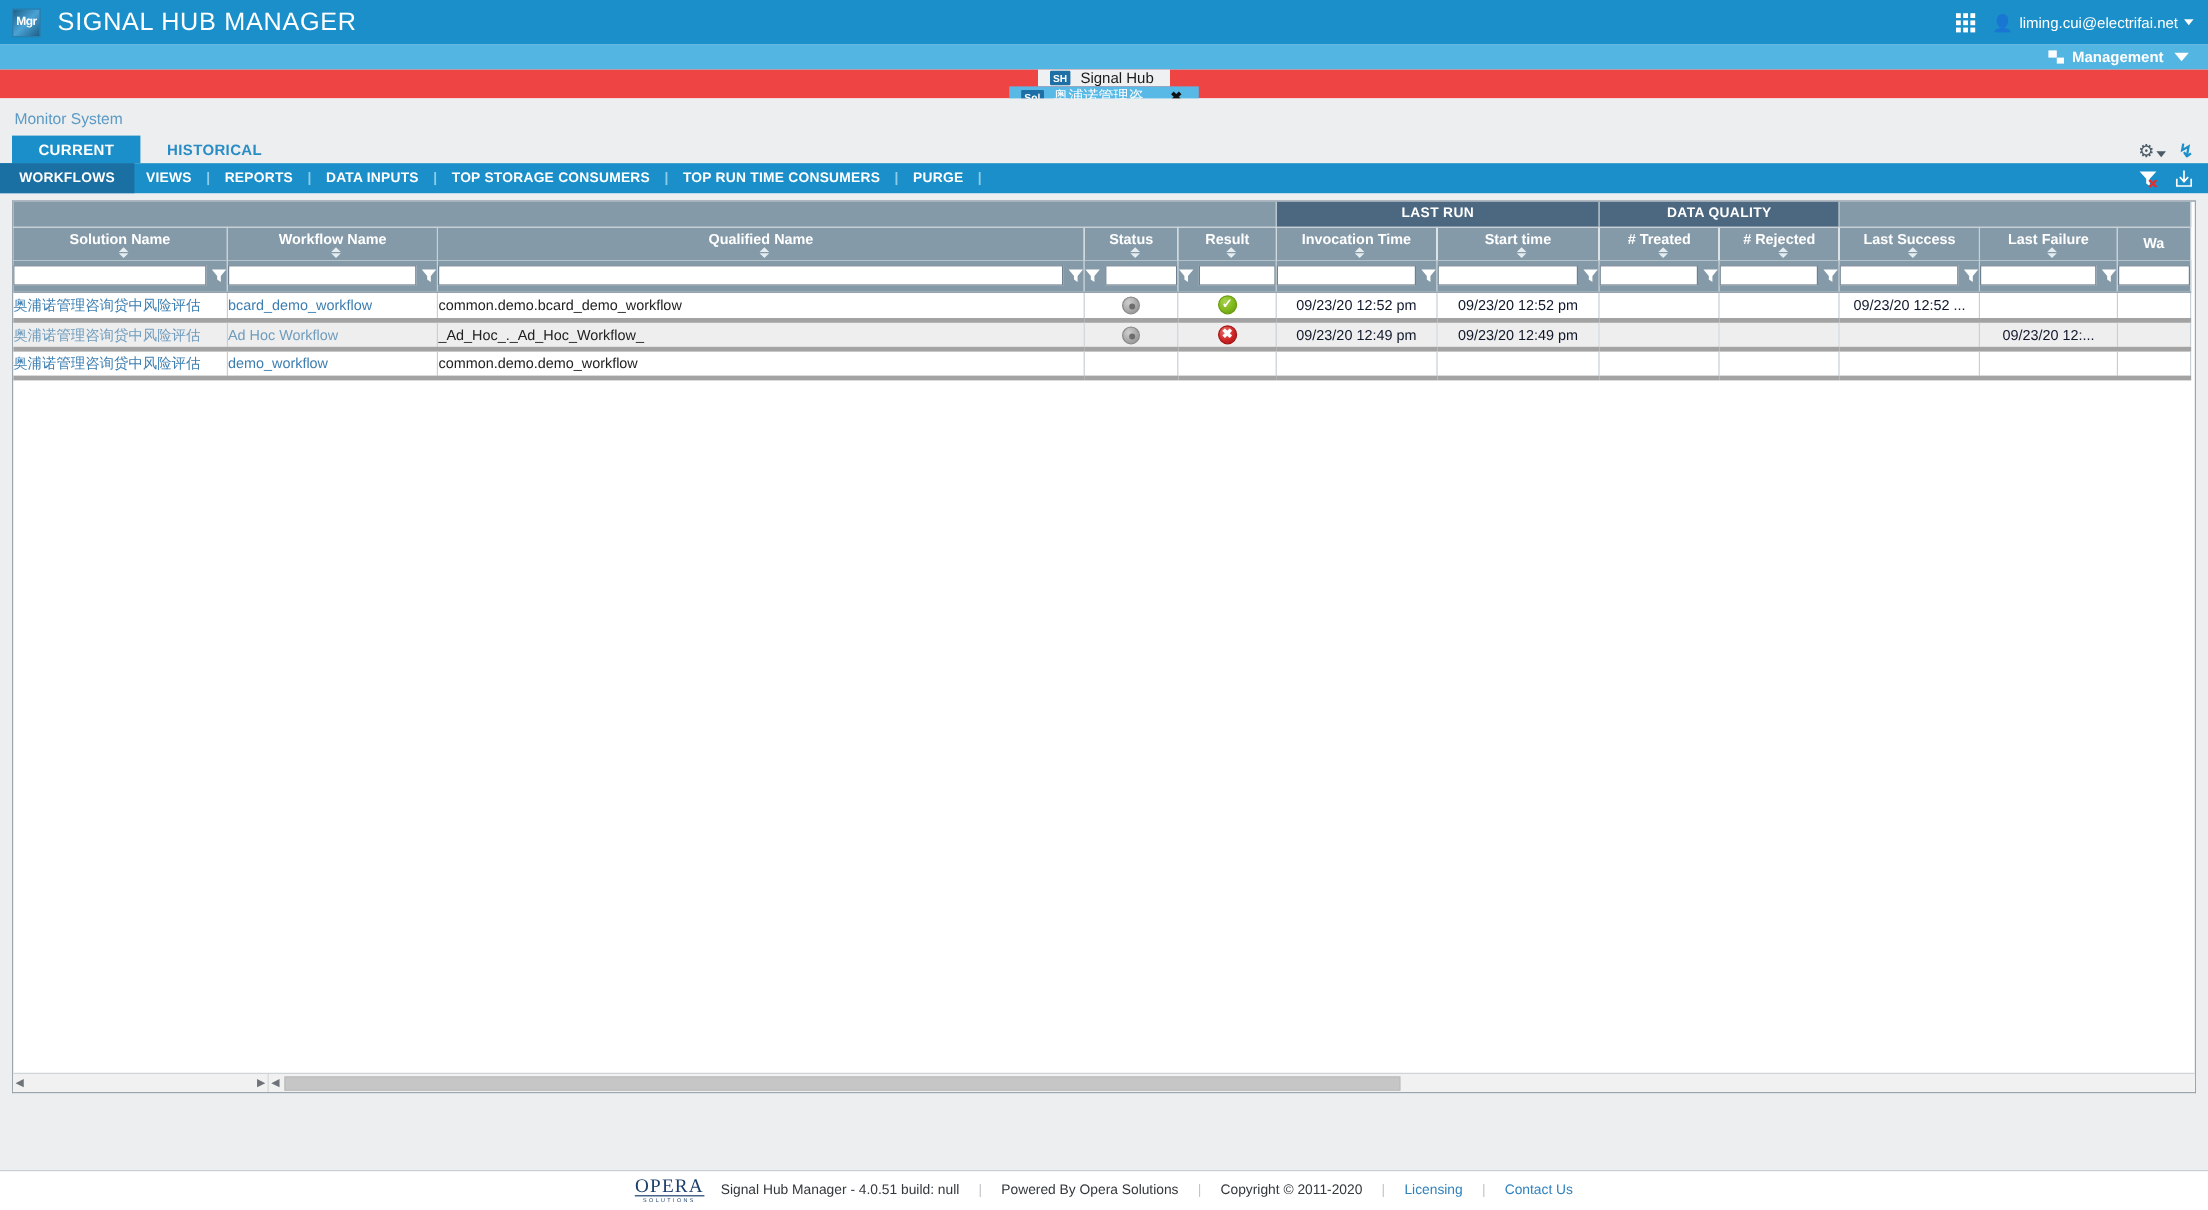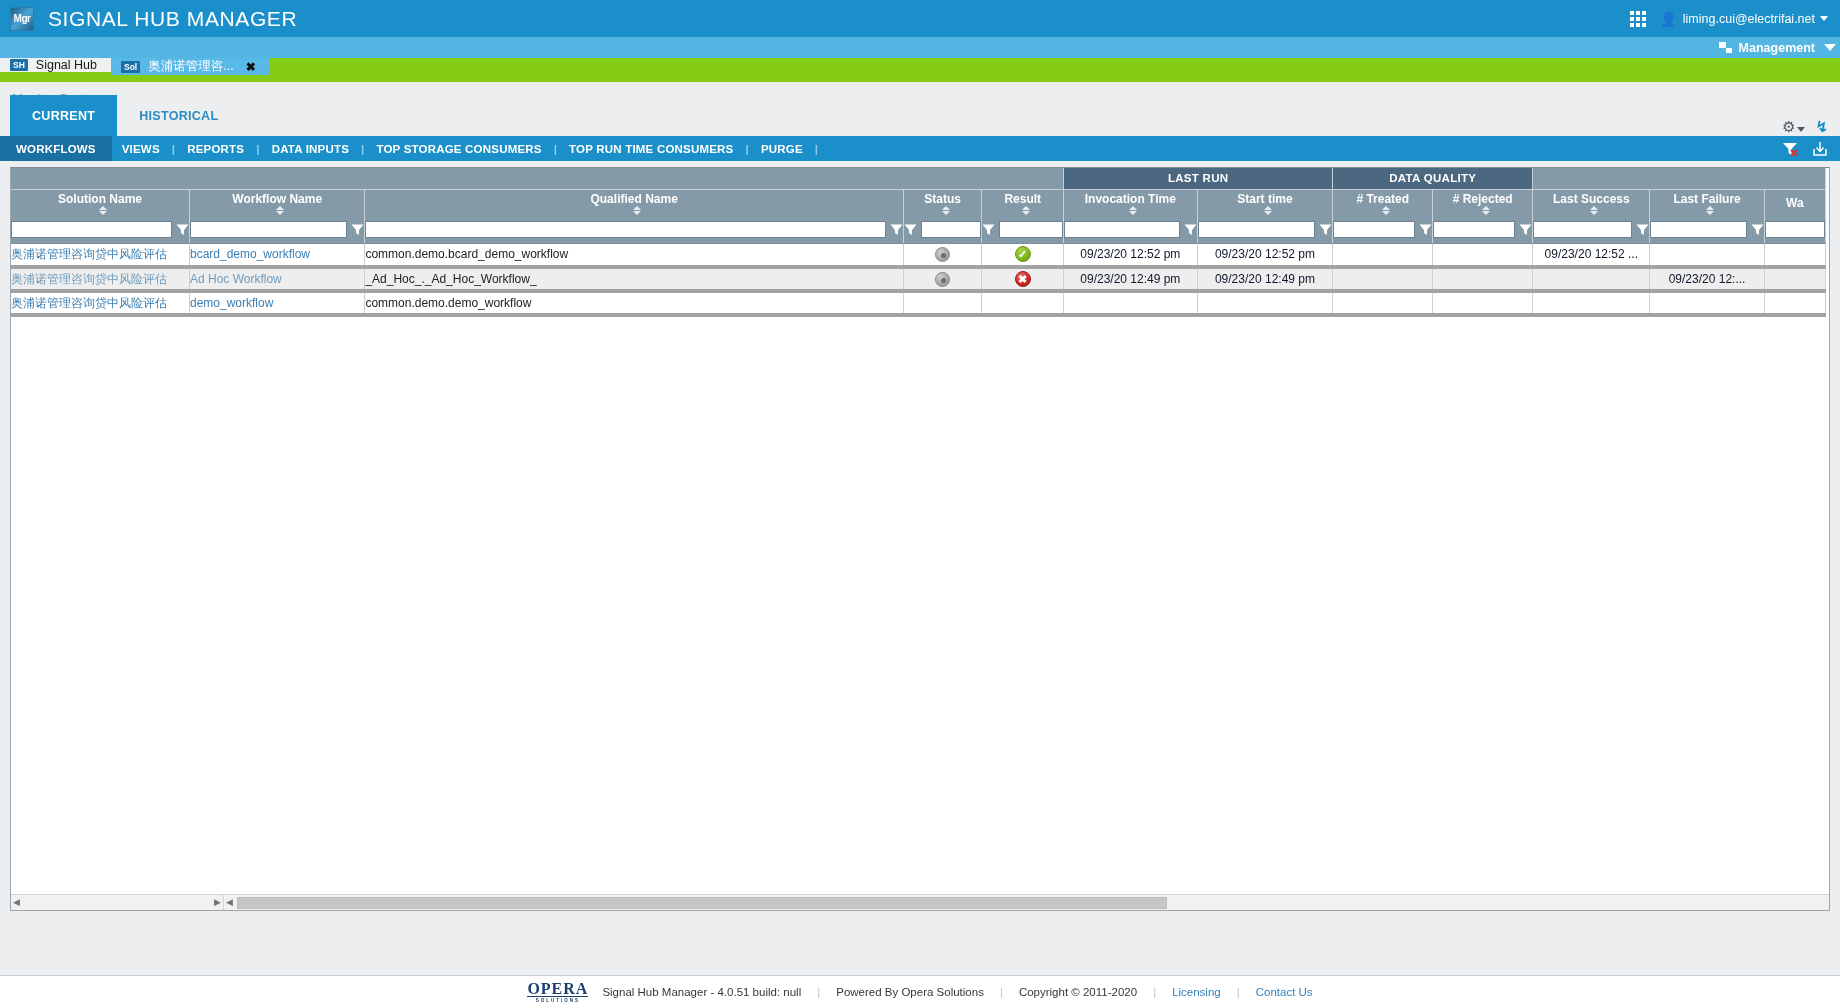--- a/index.html
+++ b/index.html
@@ -62,21 +62,21 @@
     display:inline-block;
   }
 
   
   .mgmtbar {
     height: 21px;
     background: #53b5e2;
     display: flex;
     align-items: center;
     justify-content: flex-end;
-    padding-right: 4px;
+    padding-right: 16px;
     gap: 6px;
   }
   .mgmt-label { color: #ffffff; font-size: 12.5px; font-weight: bold; }
   .mgmt-icon {
     width: 14px; height: 12px; position: relative; display:inline-block;
   }
   .mgmt-icon::before {
     content:""; position:absolute; left:0; top:0; width:7px; height:6px;
     background:#ffffff;
   }
@@ -89,24 +89,25 @@
     border-left: 6px solid transparent;
     border-right: 6px solid transparent;
     border-top: 7px solid #ffffff;
     display:inline-block;
     margin-left: 3px;
   }
 
   
   .apptabs {
     height: 24px;
-    background: #84cc16;
-    display: flex;
-    align-items: flex-start;
+    background: #ef4444;
+    display: flex;
+    align-items: center;
     font-size: 12.5px;
+    flex-direction: column;
   }
   .apptab {
     display: flex; align-items: center;
     padding: 0 14px 0 10px;
     gap: 8px;
     cursor: pointer;
     color: #1a1a1a;
   }
   .apptab.inactive { background: #eff0f1; }
   .apptab.active { background: #59b9e6; color: #ffffff; }
@@ -141,21 +142,21 @@
     position: relative;
     padding-left: 10px;
     height: 23px;
   }
   .subtab {
     font-size: 12.5px;
     font-weight: bold;
     letter-spacing: .3px;
     padding: 4px 22px 4px 22px;
     cursor: pointer;
-    height: 41px;
+    height: 23px;
     display: flex; align-items: center;
   }
   .subtab.active { background: #1b8fc9; color: #ffffff; }
   .subtab.inactive { color: #2a8cc4; }
   .subtab-icons {
     margin-left: auto;
     display: flex;
     align-items: center;
     gap: 10px;
     padding-right: 12px;
@@ -360,21 +361,20 @@
     display: flex;
     align-items: center;
     justify-content: center;
     gap: 0;
     font-size: 11.5px;
     color: #33383c;
   }
   .opera-logo {
     display: flex; flex-direction: column; align-items: center;
     margin-right: 14px;
-    font-weight: bold;
   }
   .opera-word {
     font-family: "Liberation Serif", serif;
     font-size: 16px;
     letter-spacing: 1px;
     color: #1c3f6e;
     line-height: 15px;
     border-bottom: 1.5px solid #1c3f6e;
   }
   .opera-sub {

